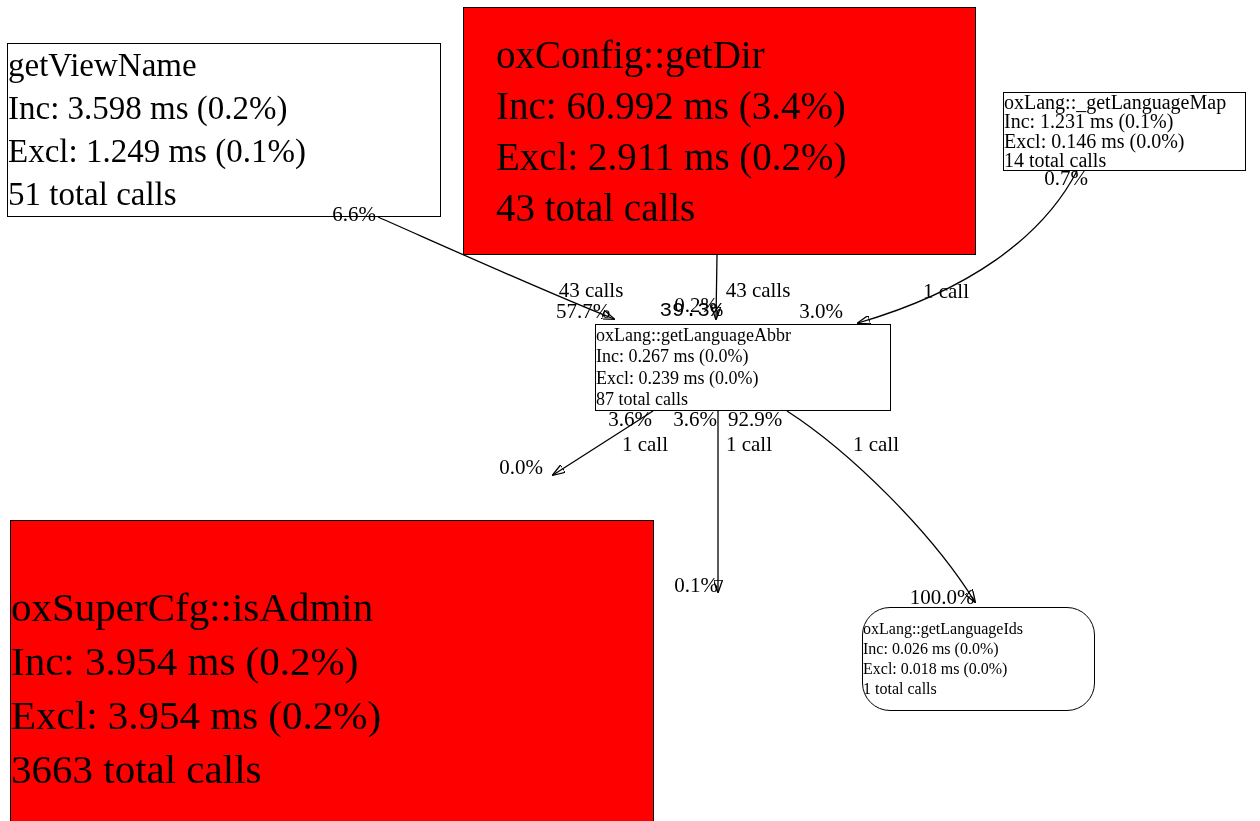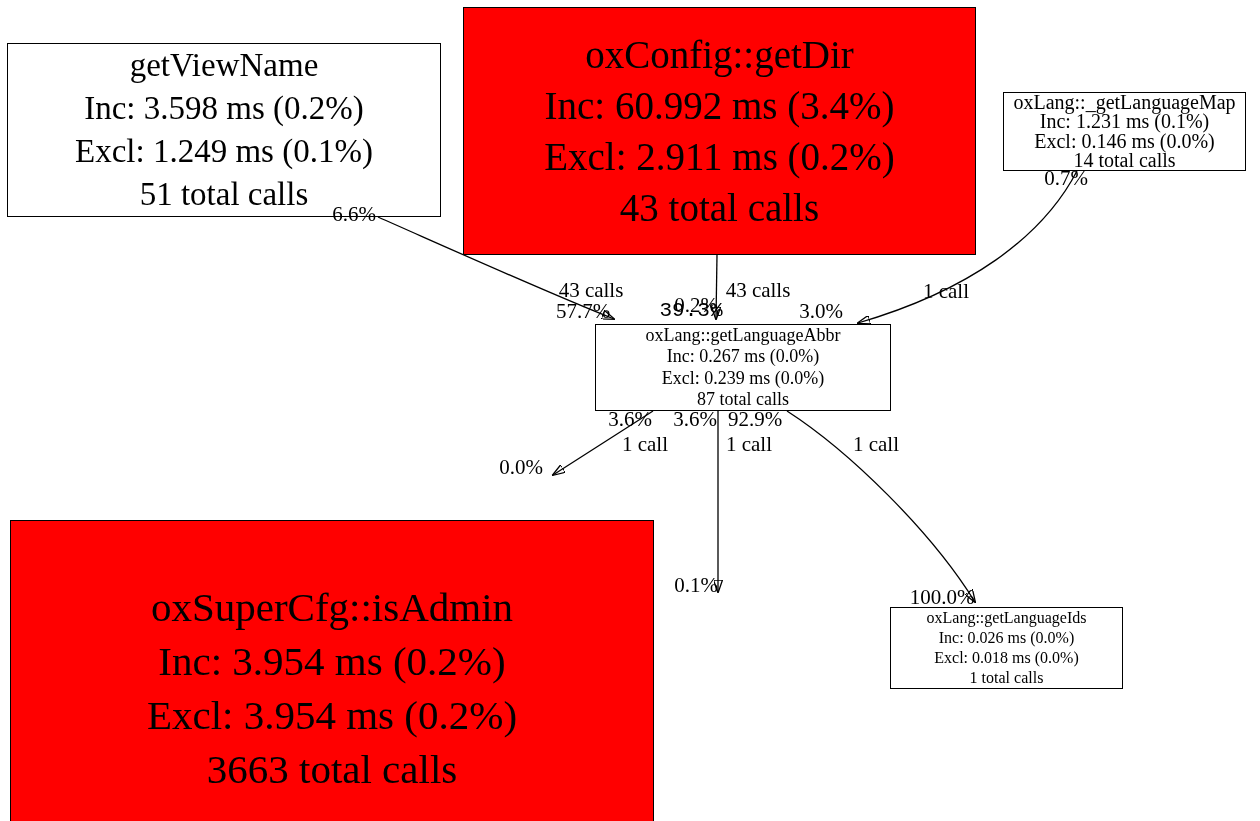--- a/index.html
+++ b/index.html
@@ -28,32 +28,32 @@
     stroke-width: 1.3;
   }
   .node {
     position: absolute;
     box-sizing: border-box;
     border: 1.5px solid #000000;
     background: #ffffff;
     display: flex;
     flex-direction: column;
     justify-content: center;
-    text-align: center;
+    text-align: left;
     white-space: nowrap;
     overflow: hidden;
   }
   .node.hot { background: #ff0000; }
   .n-getviewname   { left: 7px;    top: 43px;  width: 434px; height: 174px; font-size: 33px; line-height: 43px; }
-  .n-getdir        { left: 463px;  top: 7px;   width: 513px; height: 248px; font-size: 39px; line-height: 51px; }
+  .n-getdir        { left: 463px;  top: 7px;   width: 513px; height: 248px; font-size: 39px; line-height: 51px; padding-left: 32px; }
   .n-langmap       { left: 1003px; top: 92px;  width: 243px; height: 79px;  font-size: 20px; line-height: 19.5px; }
   .n-abbr          { left: 595px;  top: 324px; width: 296px; height: 87px;  font-size: 18px; line-height: 21.5px; }
   .n-isadmin       { left: 10px;   top: 480px; width: 644px; height: 336px; font-size: 41px; line-height: 54px; margin-top: 40px; }
   .n-baselang      { left: 577px;  top: 597px; width: 289px; height: 101px; font-size: 20px; line-height: 25px; }
-  .n-langids       { left: 890px;  top: 607px; width: 233px; height: 82px;  font-size: 16px; line-height: 20px; }
+  .n-langids       { left: 862px;  top: 607px; width: 233px; height: 104px;  font-size: 16px; line-height: 20px; border-radius: 28px; }
   .elabel {
     position: absolute;
     transform: translate(-50%, -50%);
     font-size: 21px;
     line-height: 22px;
     white-space: nowrap;
   }
 </style>
 </head>
 <body>

